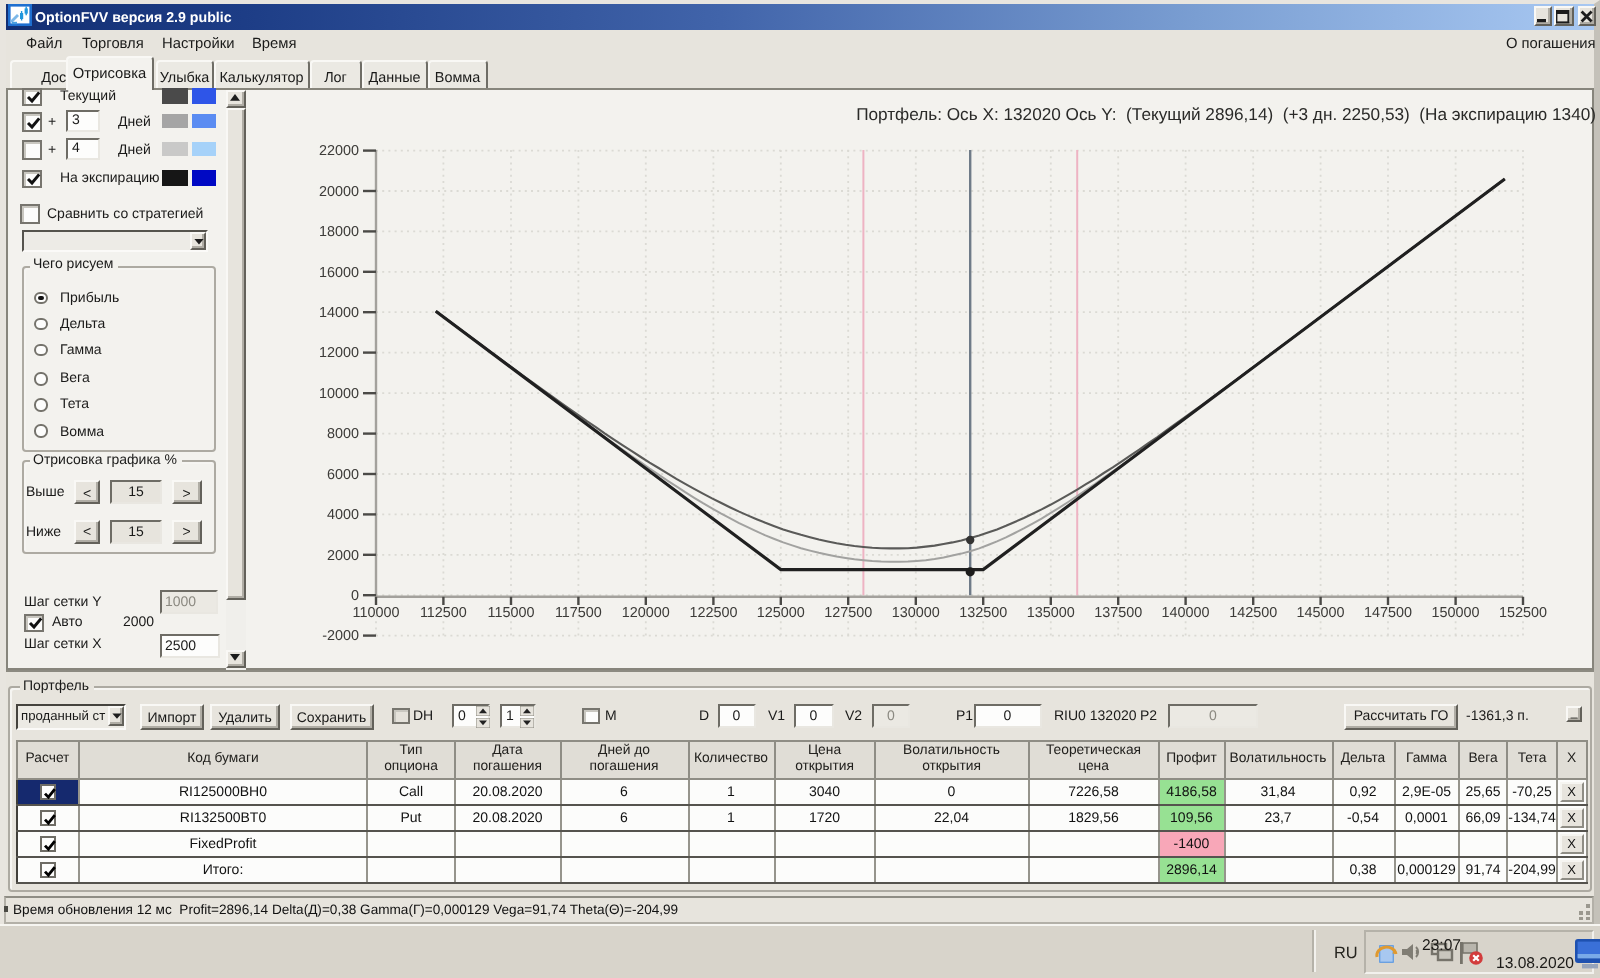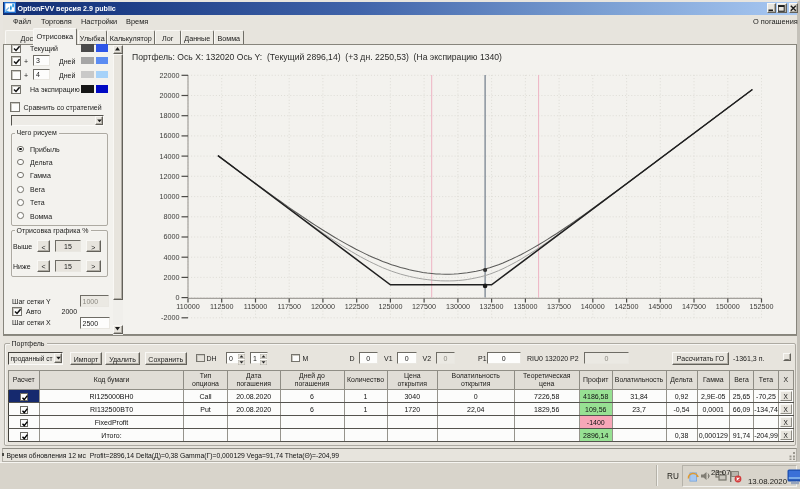--- a/index.html
+++ b/index.html
@@ -153,21 +153,21 @@
 
 <div class="abs" style="left:113px;top:45px;width:9.5px;height:289.5px;background:#f0efeb"></div>
 <div class="btn" style="left:113px;top:45px;width:9.5px;height:8.5px"><svg width="7" height="6">
           <path d="M3.5 1 L6 4.4 L1 4.4 Z" fill="#1c1c1c"></path>
         </svg></div>
 <div class="btn" style="left:113px;top:54px;width:9.5px;height:246px"></div>
 <div class="btn" style="left:113px;top:324.5px;width:9.5px;height:9px"><svg width="7" height="6">
           <path d="M3.5 4.4 L6 1 L1 1 Z" fill="#1c1c1c"></path>
         </svg></div>
 
-<div class="abs" style="left:132px;top:51.5px;width:666px;text-align:left;font-size:8.6px;color:#2a2a28;letter-spacing:0px">Портфель: Ось X: 132020 Ось Y:&nbsp; (Текущий 2896,14)&nbsp; (+3 дн. 2250,53)&nbsp; (На экспирацию 1340)</div>
+<div class="abs" style="left:132px;top:51.5px;width:666px;text-align:right;font-size:8.6px;color:#2a2a28;letter-spacing:0px">Портфель: Ось X: 132020 Ось Y:&nbsp; (Текущий 2896,14)&nbsp; (+3 дн. 2250,53)&nbsp; (На экспирацию 1340)</div>
 <svg style="position:absolute;left:127px;top:45px" width="666" height="288" viewBox="0 0 666 288">
         <line x1="61.0" y1="30" x2="61.0" y2="272.8" stroke="#dbdad4" stroke-width="0.9" stroke-dasharray="1 2.1"></line>
         <line x1="94.7" y1="30" x2="94.7" y2="272.8" stroke="#dbdad4" stroke-width="0.9" stroke-dasharray="1 2.1"></line>
         <line x1="128.5" y1="30" x2="128.5" y2="272.8" stroke="#dbdad4" stroke-width="0.9" stroke-dasharray="1 2.1"></line>
         <line x1="162.2" y1="30" x2="162.2" y2="272.8" stroke="#dbdad4" stroke-width="0.9" stroke-dasharray="1 2.1"></line>
         <line x1="195.9" y1="30" x2="195.9" y2="272.8" stroke="#dbdad4" stroke-width="0.9" stroke-dasharray="1 2.1"></line>
         <line x1="229.7" y1="30" x2="229.7" y2="272.8" stroke="#dbdad4" stroke-width="0.9" stroke-dasharray="1 2.1"></line>
         <line x1="263.4" y1="30" x2="263.4" y2="272.8" stroke="#dbdad4" stroke-width="0.9" stroke-dasharray="1 2.1"></line>
         <line x1="297.1" y1="30" x2="297.1" y2="272.8" stroke="#dbdad4" stroke-width="0.9" stroke-dasharray="1 2.1"></line>
         <line x1="330.9" y1="30" x2="330.9" y2="272.8" stroke="#dbdad4" stroke-width="0.9" stroke-dasharray="1 2.1"></line>

